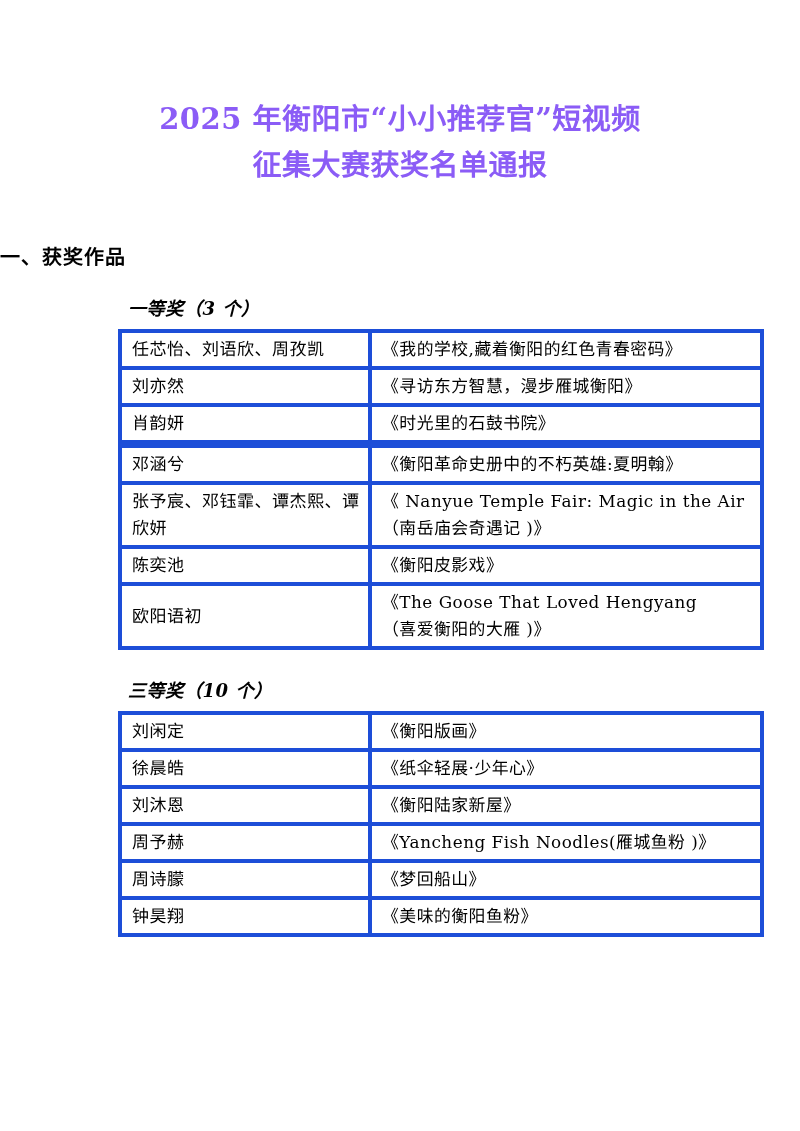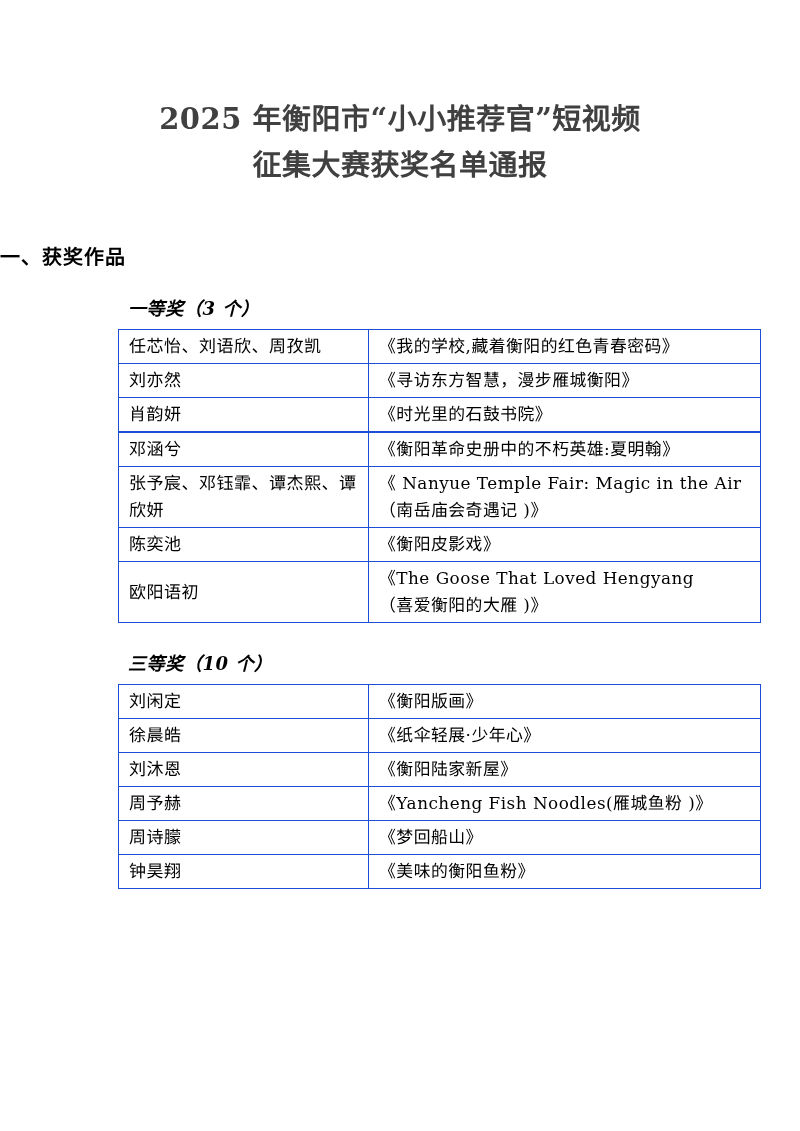--- a/index.html
+++ b/index.html
@@ -30,21 +30,21 @@
   
   .doc-title {
     margin: 0;
     padding-top: 96px;
     text-align: center;
     font-family: "DejaVu Serif", "Liberation Serif", serif;
     font-weight: bold;
     font-size: 29px;
     line-height: 46px;
     letter-spacing: 0.5px;
-    color: #404040;
+    color: #8b5cf6;
   }
   .doc-title .title-line {
     display: block;
     white-space: nowrap;
   }
 
   
   .section-heading {
     margin: 0;
     font-family: "DejaVu Serif", "Liberation Serif", serif;
@@ -74,21 +74,21 @@
     padding-left: 118px;
   }
   table.award-table {
     border-collapse: collapse;
     width: 642px;
     table-layout: fixed;
     font-family: "DejaVu Serif", "Liberation Serif", serif;
     font-size: 17px;
   }
   table.award-table td {
-    border: 1px solid #1d4ed8;
+    border: 4px solid #1d4ed8;
     padding: 3px 8px 3px 10px;
     vertical-align: middle;
     line-height: 27px;
     letter-spacing: 0.5px;
     word-break: break-word;
   }
   table.award-table col.c-name { width: 250px; }
   table.award-table col.c-work { width: 392px; }
 
   td.cell-name {

